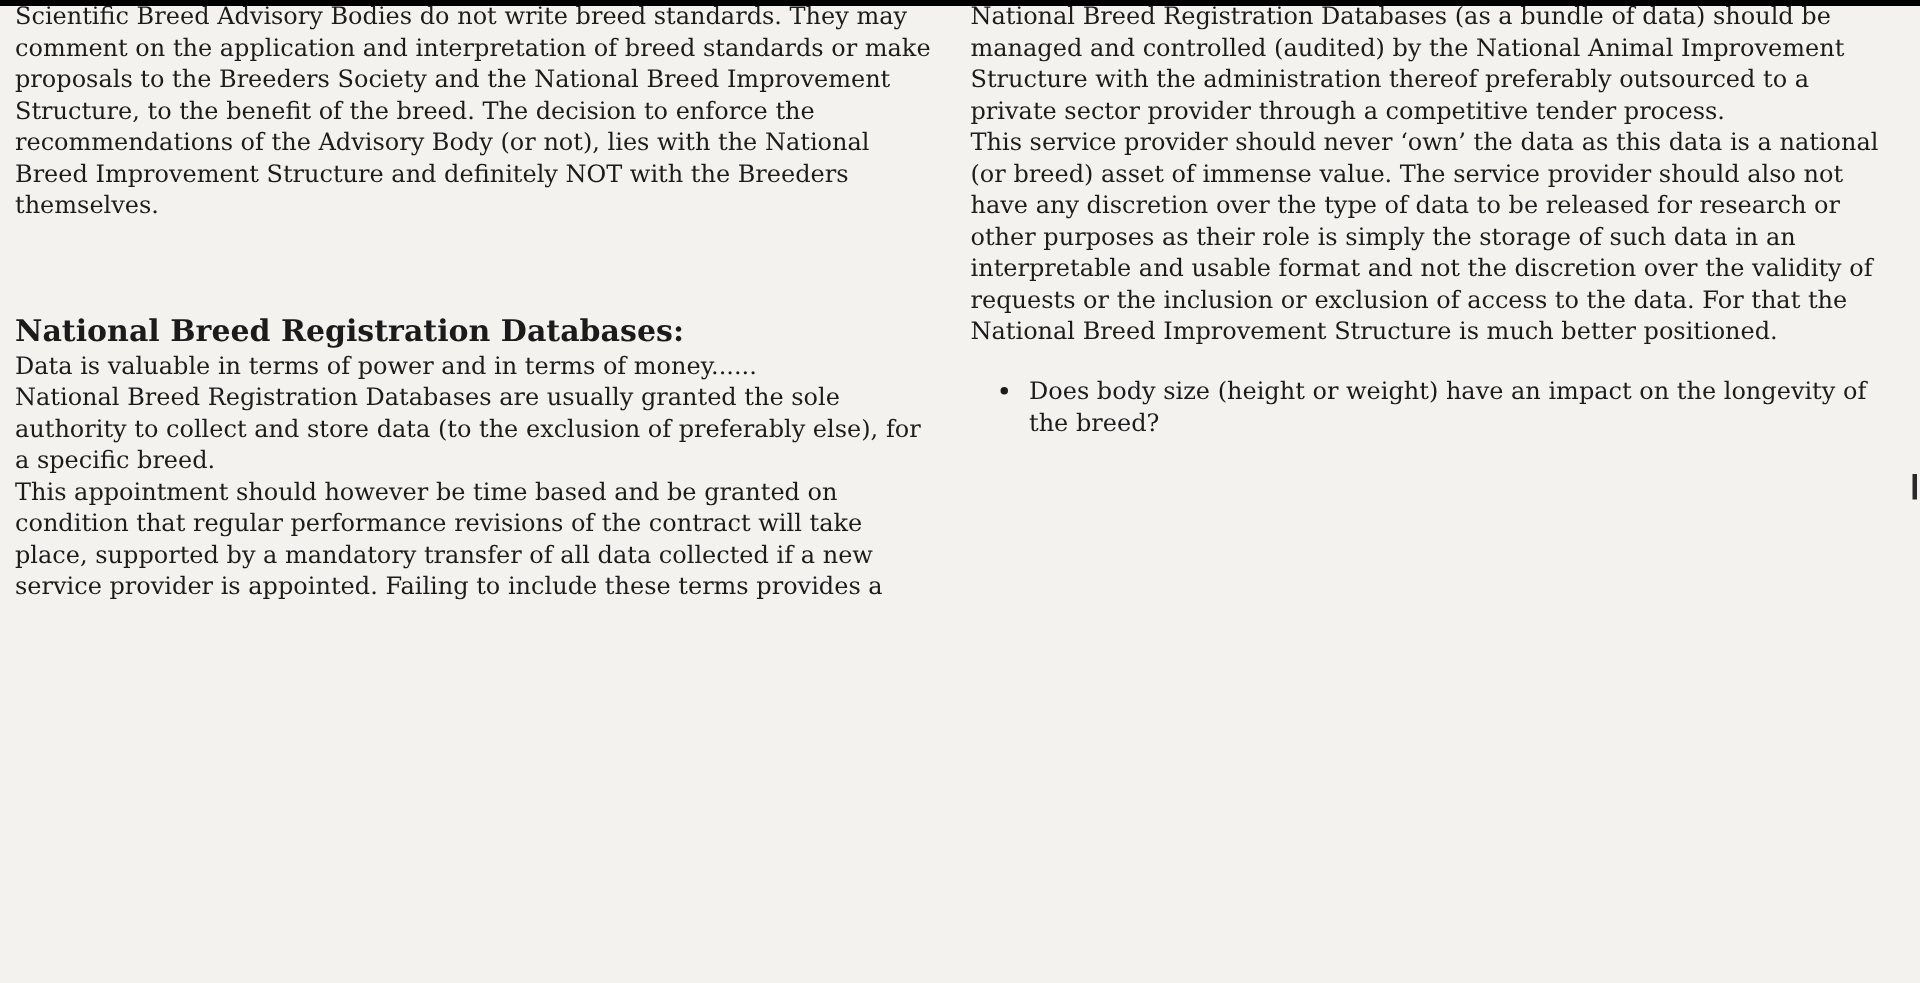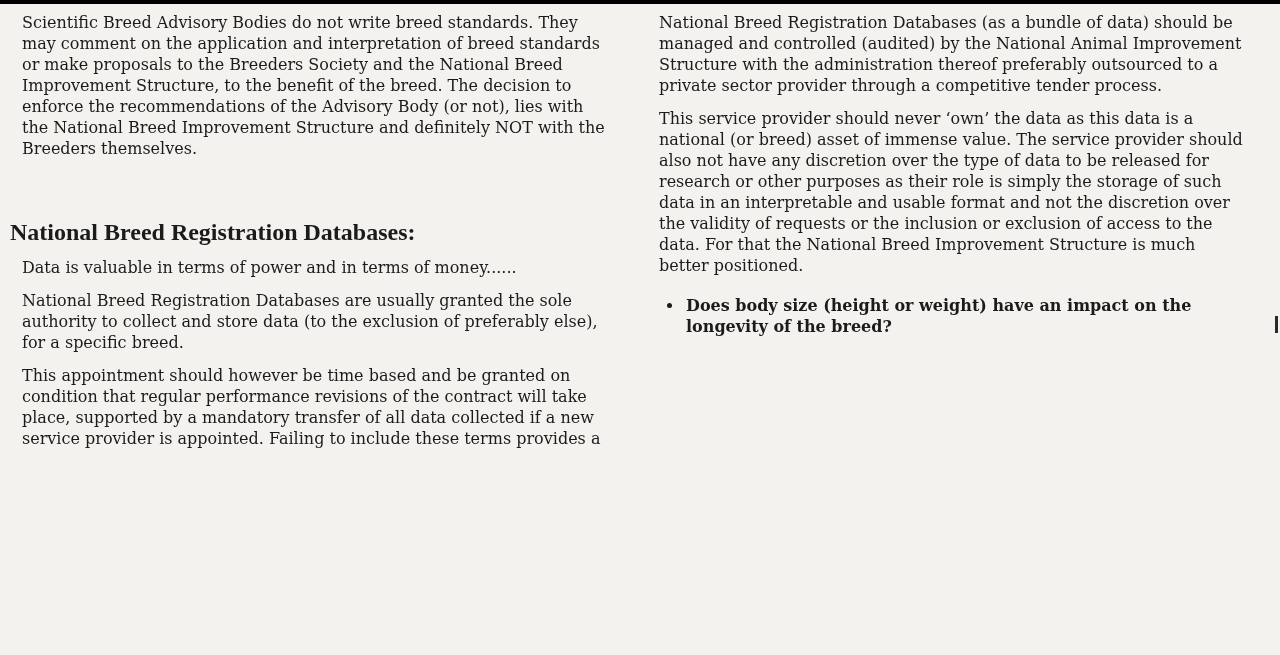--- a/index.html
+++ b/index.html
@@ -30,45 +30,43 @@
   }
   .col {
     position: absolute;
     top: 0;
     font-size: 16px;
     line-height: 21px;
   }
   .col-left  { left: 10px;  width: 612px; }
   .col-right { left: 647px; width: 610px; }
   .col p {
-    margin: 12px;
+    margin: 0;
     padding: 0;
   }
   
   .lp1 { margin-top: 46px; }
   .lh1 {
     margin: 60px 0 0 0;
-    font-size: 24px;
+    font-size: 20px;
     line-height: 26px;
     font-weight: bold;
-    font-family: Liberation Serif, serif;
   }
   .lp2 { margin-top: 22px; }
   .lp3 { margin-top: 61px; }
   .lp4 { margin-top: 58px; }
   
   .rp1 { margin-top: 46px; }
   .rp2 { margin-top: 60px; }
   .rp3 { margin-top: 19px; }
   .rp4 { margin-top: 57px; }
   .bullet-list {
     margin: 19px 0 0 0;
     padding: 0 0 0 37px;
     list-style: disc outside;
-    font-weight: bold;
   }
   .bullet-list li {
     margin: 0;
     padding: 0 0 0 2px;
   }
   .scrollbar-thumb {
     position: absolute;
     left: 1275px;
     top: 316px;
     width: 3px;

